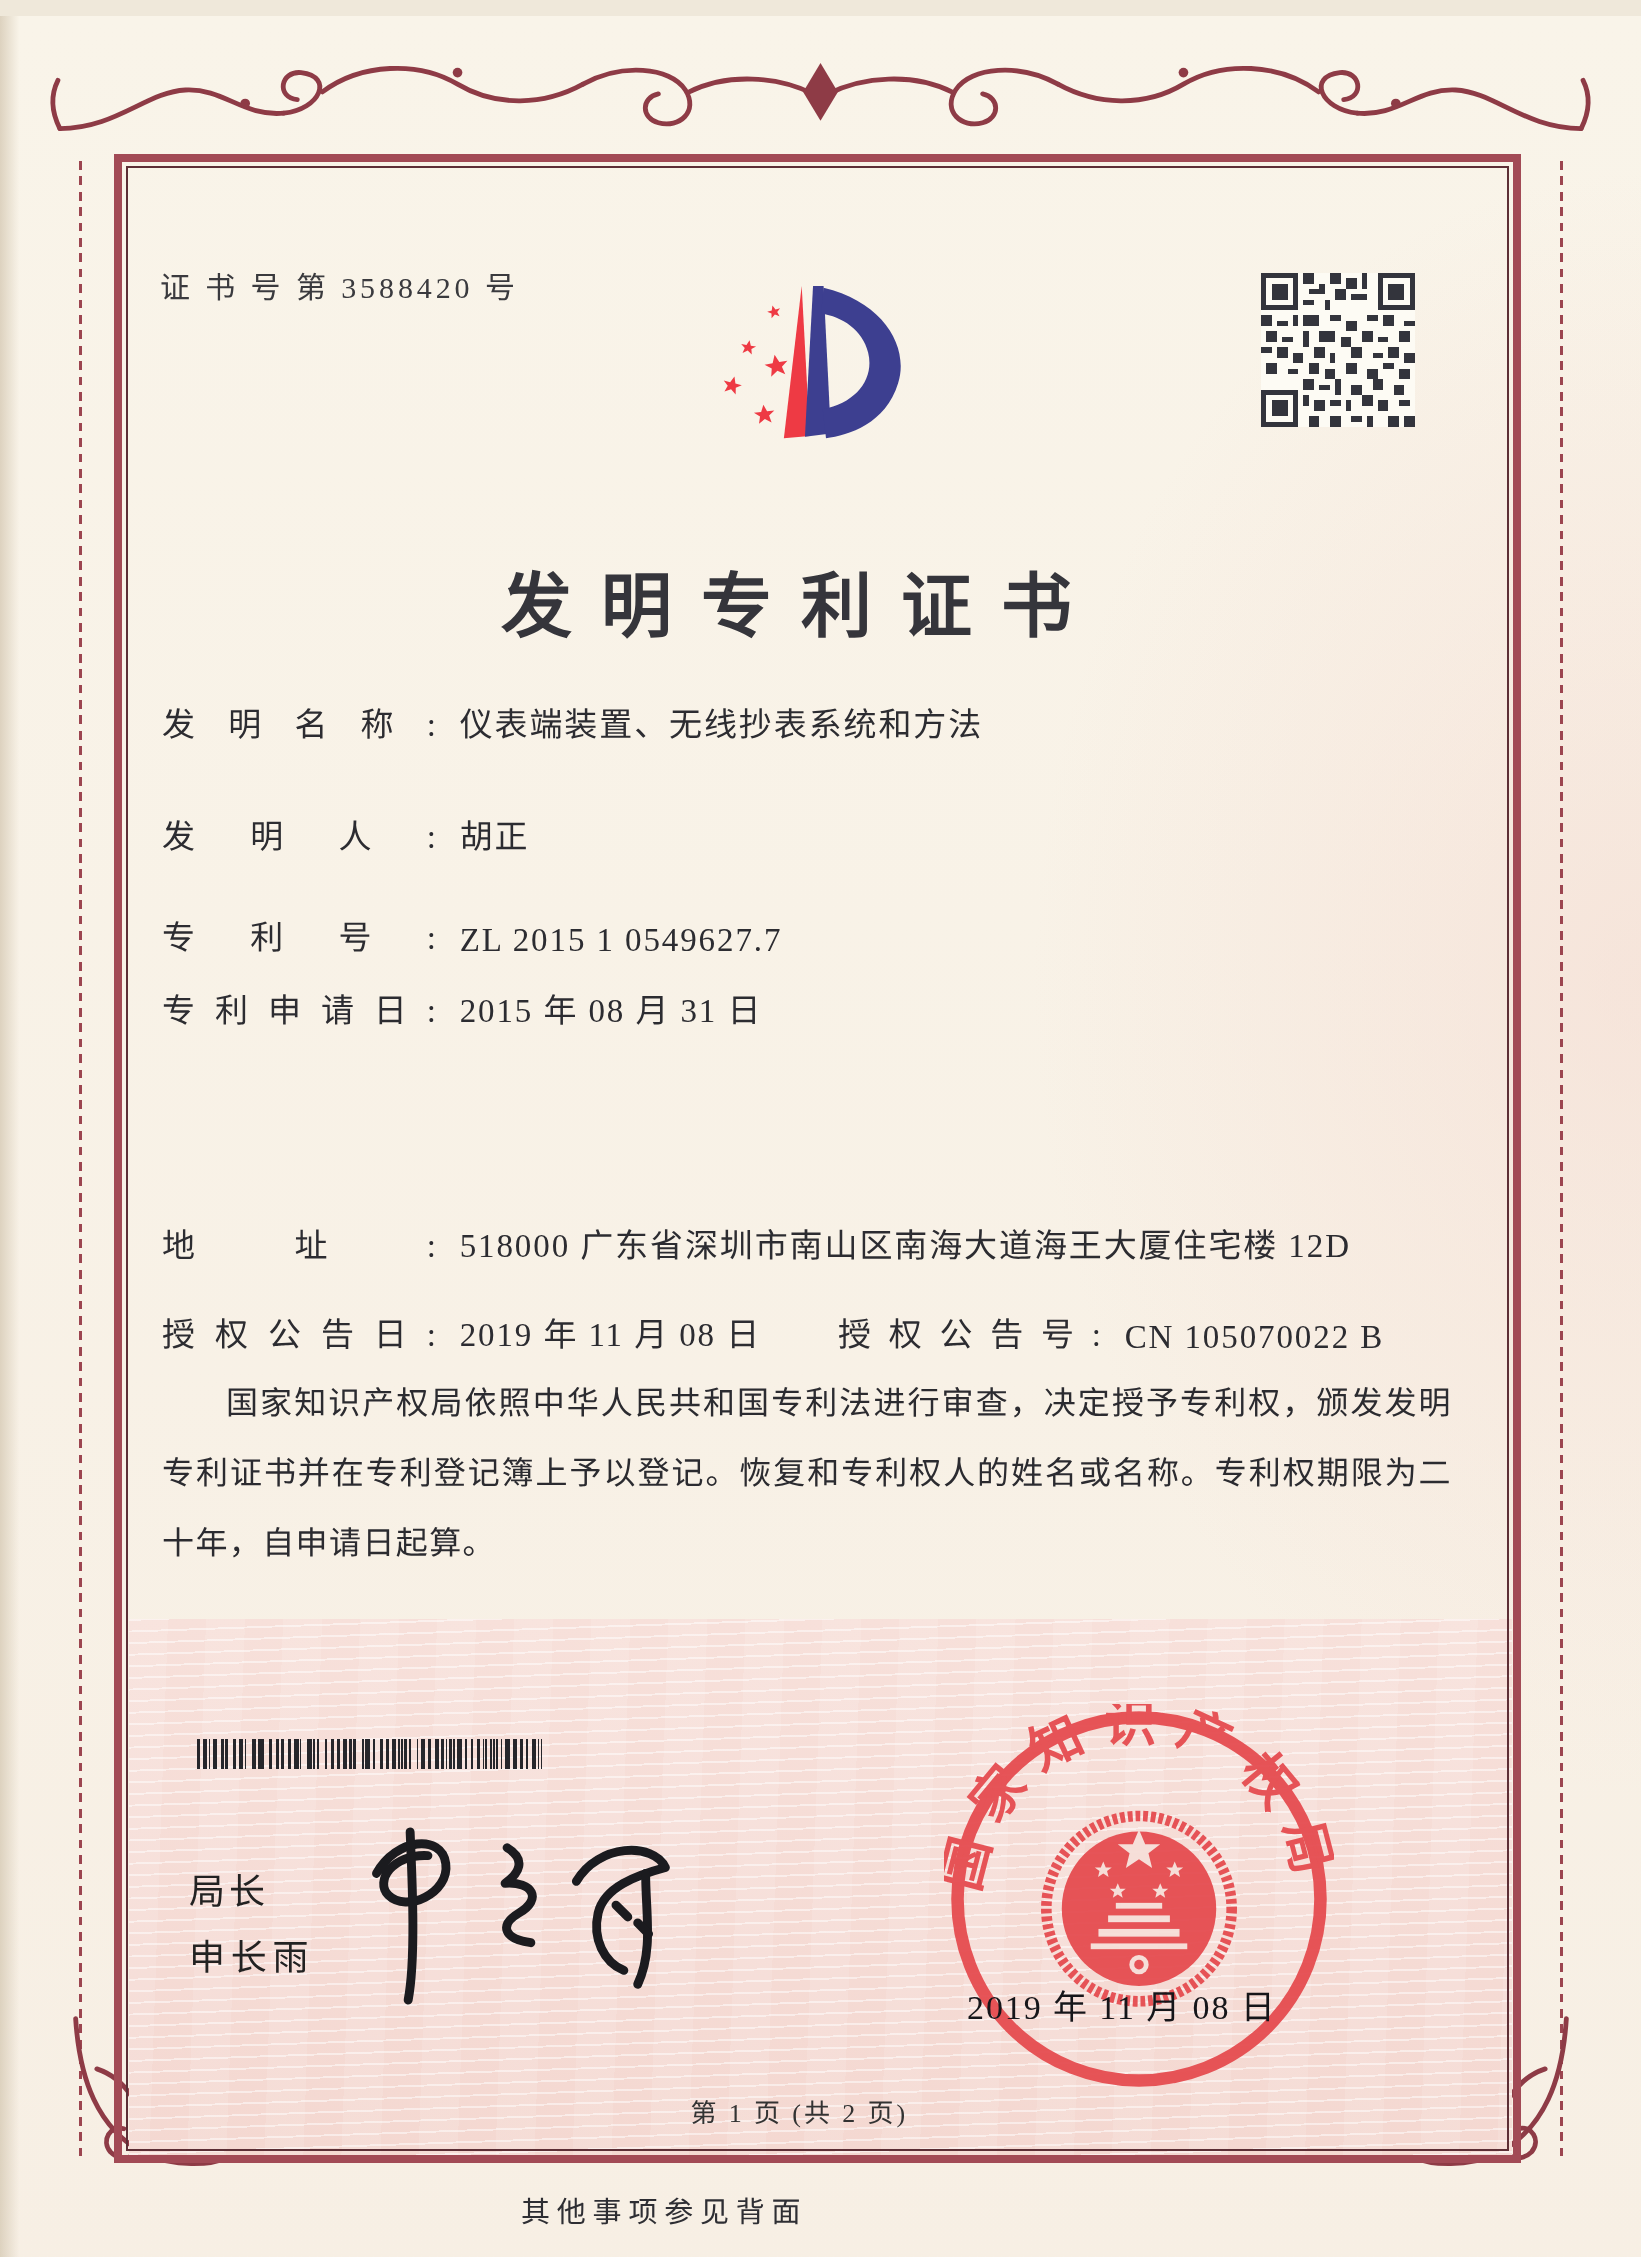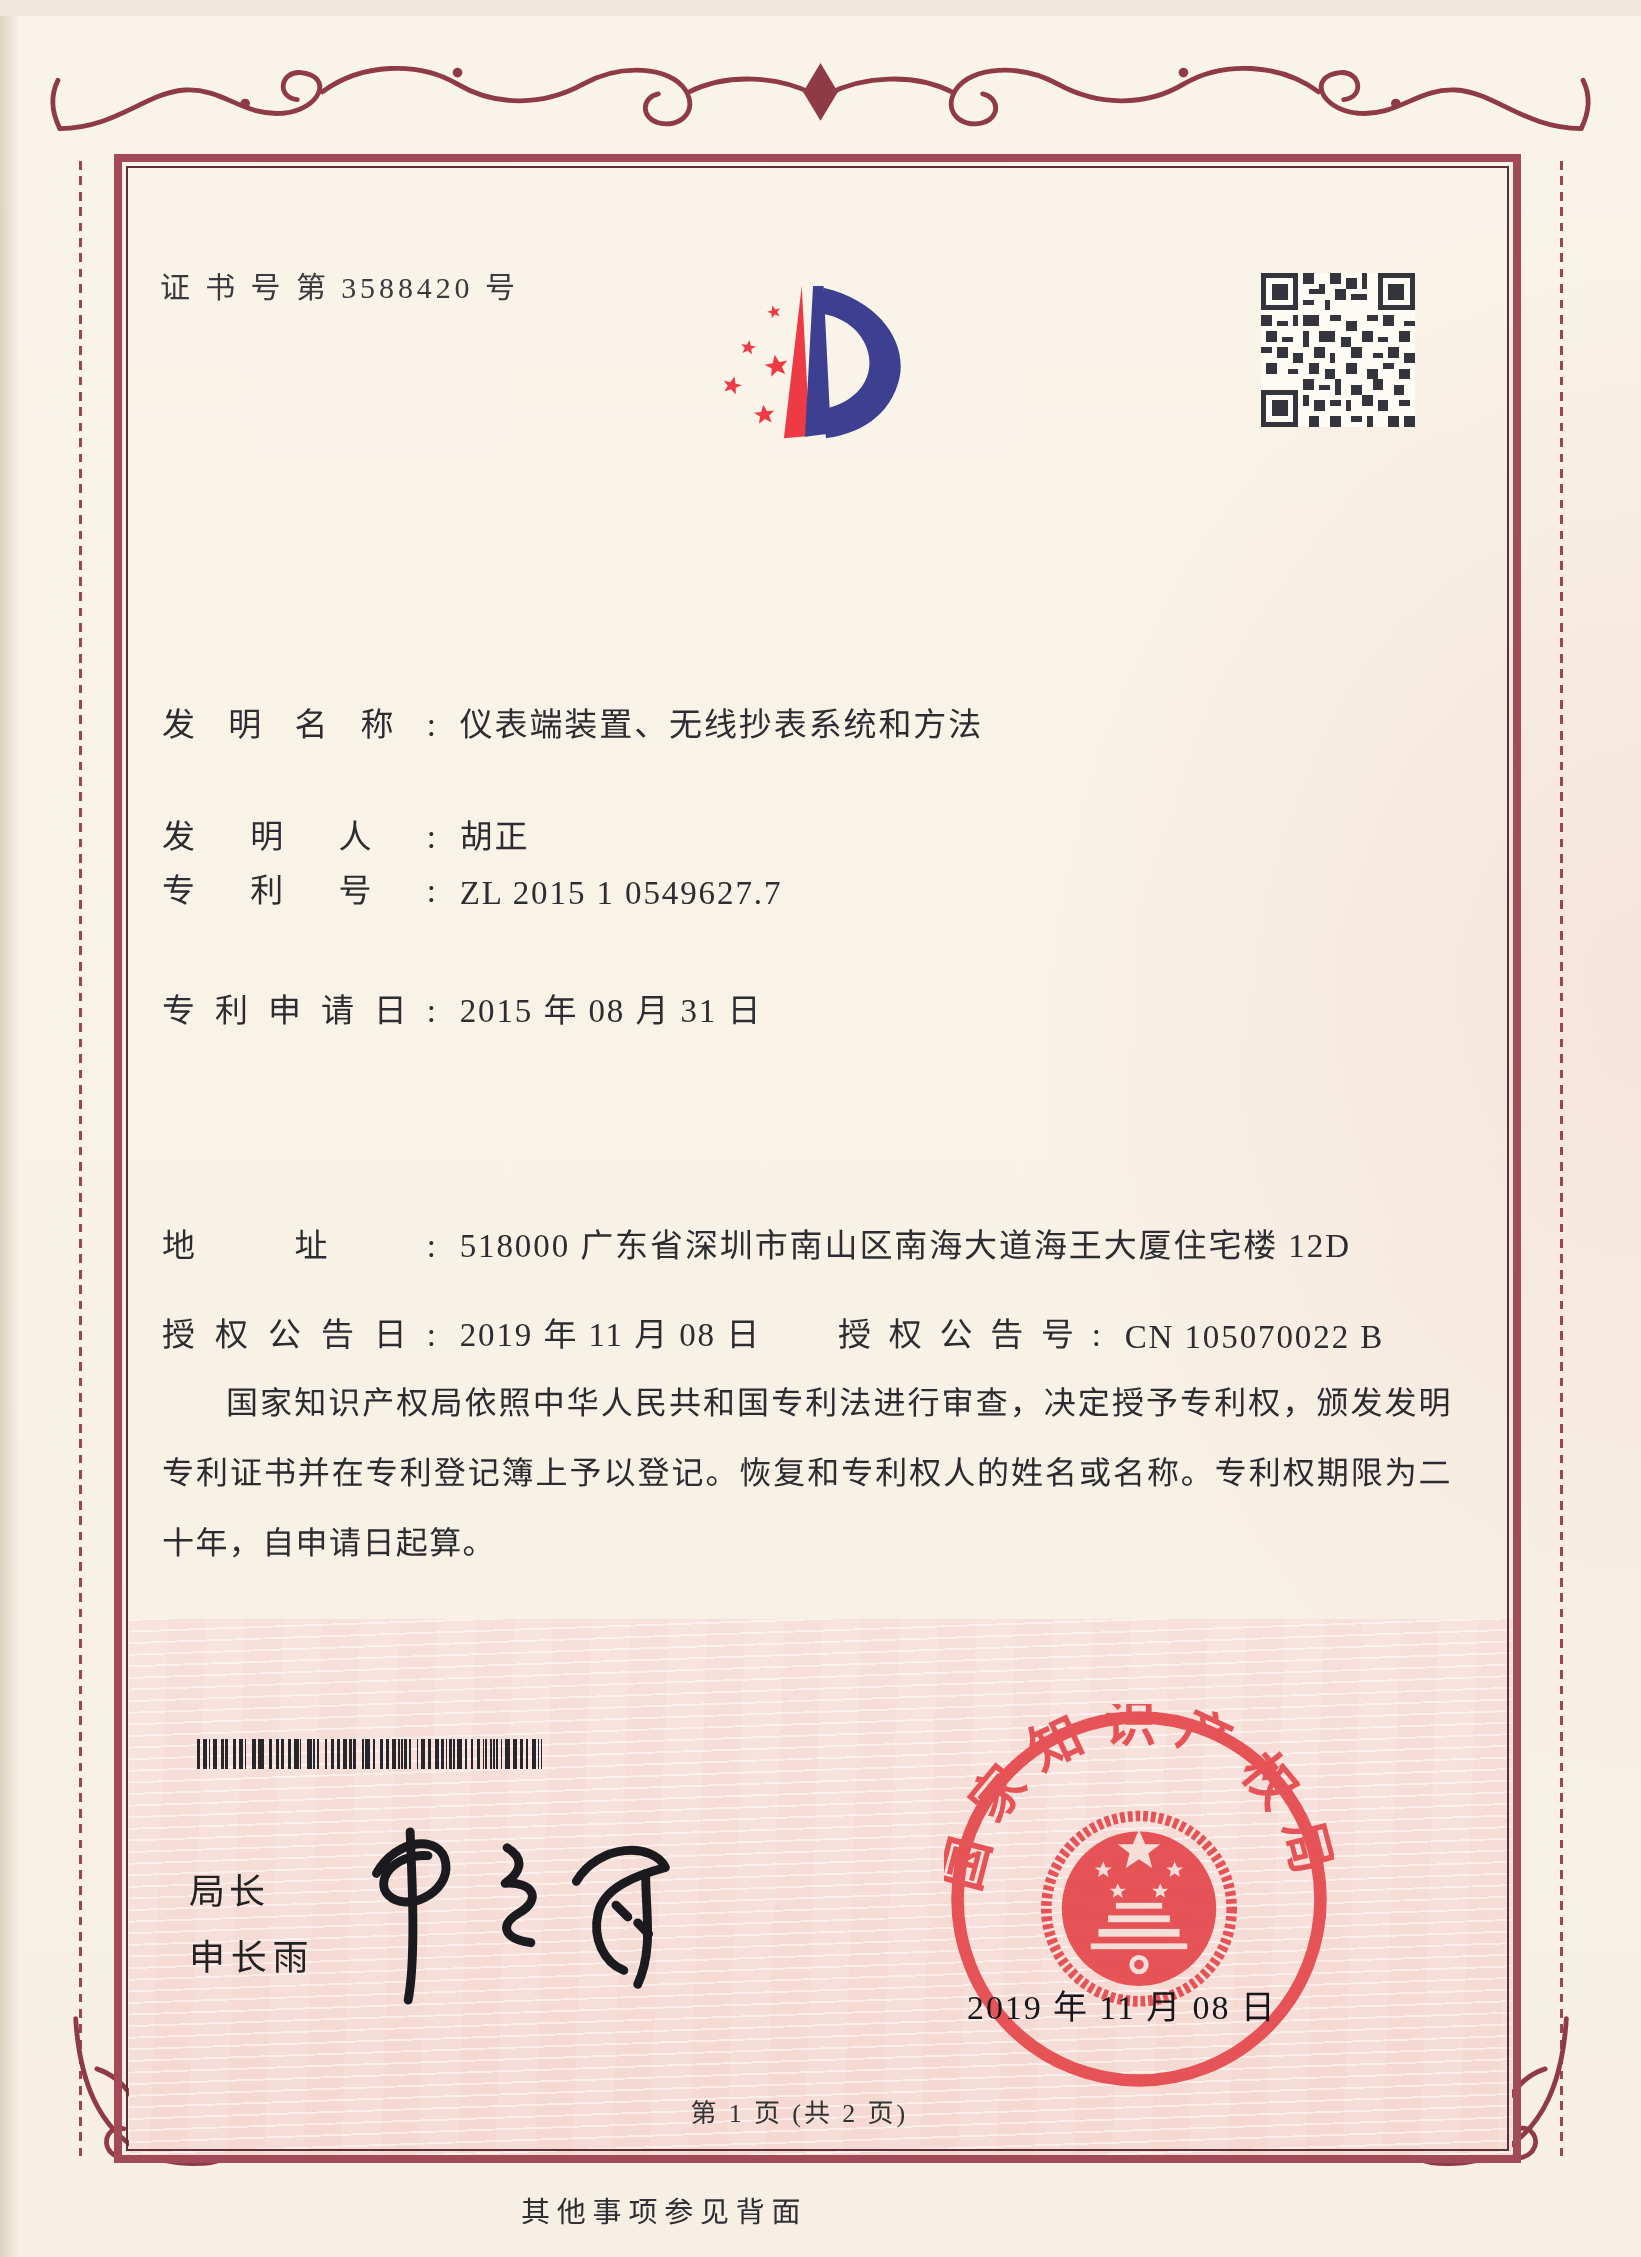--- a/index.html
+++ b/index.html
@@ -34,21 +34,21 @@
   .title{position:absolute;left:270px;top:485px;width:1062px;text-align:center;
     font-size:71px;font-weight:600;letter-spacing:29px;color:#35353b;white-space:nowrap;}
   
   .row{position:absolute;left:162px;font-size:33px;white-space:nowrap;color:#2c2c31;}
   .row .lab{display:inline-block;width:274px;text-align:justify;text-align-last:justify;
     text-justify:inter-character;vertical-align:bottom;}
   .row .val{margin-left:15.4px;letter-spacing:1.9px;}
   .row .cell2{position:absolute;left:676px;top:0;white-space:nowrap;}
   .row .lab2{display:inline-block;width:263px;text-align:justify;text-align-last:justify;
     text-justify:inter-character;vertical-align:bottom;}
-  .r1{top:682px;} .r2{top:794px;} .r3{top:848px;} .r4{top:968px;}
+  .r1{top:682px;} .r2{top:794px;} .r3{top:895px;} .r4{top:968px;}
   .r5{top:1097px;} .r6{top:1203px;} .r7{top:1292px;}
   
   .body-text{position:absolute;left:162px;top:1352px;width:1290px;font-size:32px;
     line-height:70px;letter-spacing:1.4px;text-align:justify;color:#2b2b30;}
   .body-text p{margin:0;text-indent:64px;}
   
   .barcode{position:absolute;left:197px;top:1723px;width:345px;height:30px;
     background-image:
       repeating-linear-gradient(90deg,#26262b 0 1.9px,rgba(0,0,0,0) 1.9px 5.8px,#26262b 5.8px 8.7px,rgba(0,0,0,0) 8.7px 11.6px,#26262b 11.6px 12.6px,rgba(0,0,0,0) 12.6px 18.3px),
       repeating-linear-gradient(90deg,#26262b 0 2.9px,rgba(0,0,0,0) 2.9px 7.7px,#26262b 7.7px 9.7px,rgba(0,0,0,0) 9.7px 16.4px,#26262b 16.4px 18.3px,rgba(0,0,0,0) 18.3px 28px);}
@@ -137,20 +137,21 @@
                M9,27h2v2h-2z M13,27h2v2h-2z M17,27h2v1h-2z M20,27h1v2h-1z M24,27h2v2h-2z M27,27h2v2h-2z"></path>
     </g>
     <rect x="1" y="1" width="5" height="5" fill="#fdfbf4"></rect>
       <rect x="2" y="2" width="3" height="3" fill="#33343c"></rect>
     <rect x="23" y="1" width="5" height="5" fill="#fdfbf4"></rect>
       <rect x="24" y="2" width="3" height="3" fill="#33343c"></rect>
     <rect x="1" y="23" width="5" height="5" fill="#fdfbf4"></rect>
       <rect x="2" y="24" width="3" height="3" fill="#33343c"></rect>
   </svg>
 
+  <h1 class="title">发明专利证书</h1>
 
   <div class="row r1">
     <span class="lab">发明名称:</span>
     <span class="val">仪表端装置、无线抄表系统和方法</span>
   </div>
   <div class="row r2">
     <span class="lab">发明人:</span>
     <span class="val">胡正</span>
   </div>
   <div class="row r3">

